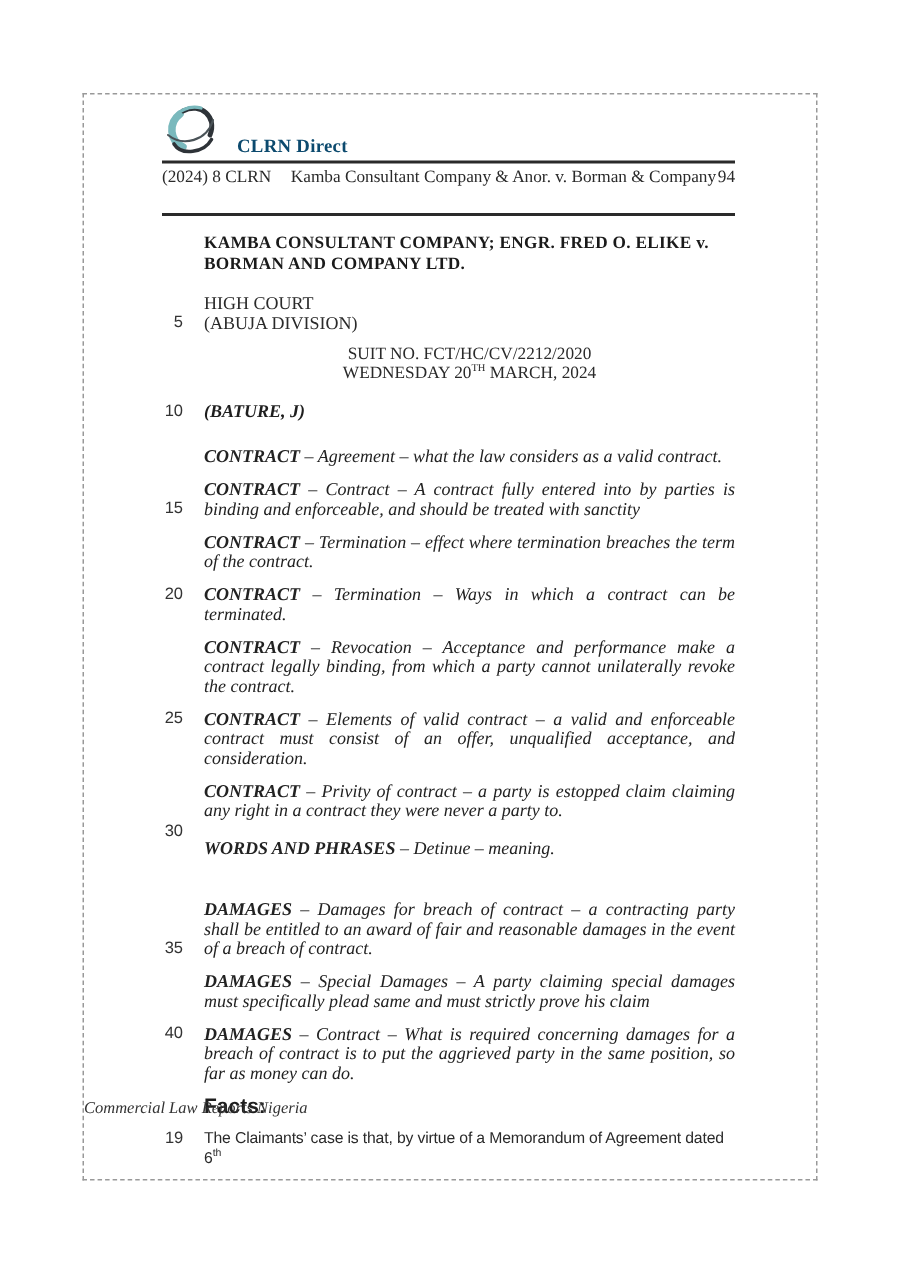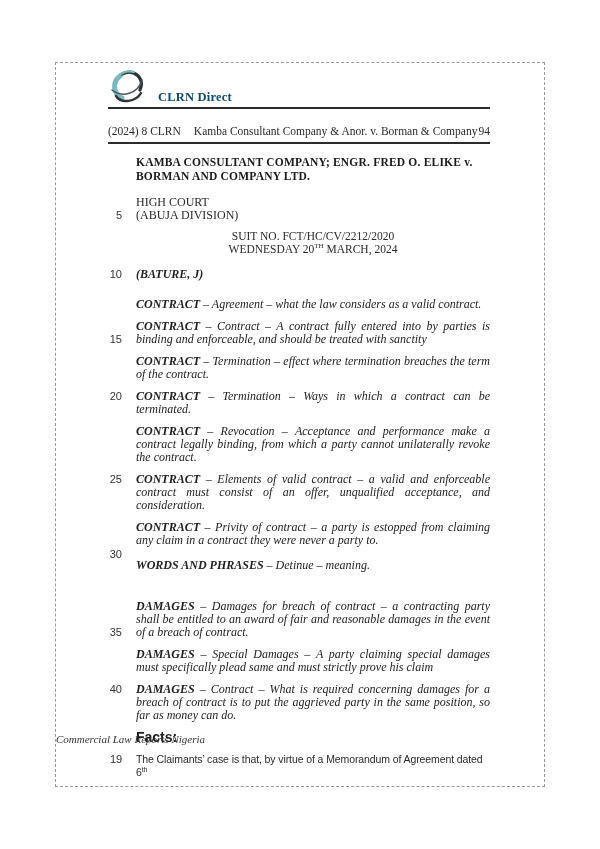--- a/index.html
+++ b/index.html
@@ -15,21 +15,21 @@
   
   .logo{position:absolute;left:52px;top:5px;}
   .brand{
     position:absolute;left:102px;top:27px;
     font-weight:bold;font-size:12.5px;color:#0c4a6e;letter-spacing:.2px;
   }
   .rule{position:absolute;left:52px;width:382px;height:2px;background:#2a2a2a;}
   .rule-1{top:44px;}
   .rule-2{top:79px;height:1.5px;}
   .citation{
-    position:absolute;left:52px;top:62px;width:382px;display:flex;
+    position:absolute;left:52px;top:49px;width:382px;display:flex;
     font-size:11.5px;line-height:13px;color:#2a2a2a;white-space:nowrap;
   }
   .citation .case{margin-left:13px;overflow:hidden;}
   .citation .pgno{margin-left:auto;padding-left:0;}
   
   .bodycol{position:absolute;left:80px;top:93px;width:354px;}
   .ln{
     position:absolute;left:-48px;width:34px;text-align:right;
     font-family:"Liberation Sans", sans-serif;font-style:normal;font-weight:normal;
     font-size:11px;color:#333;top:0;
@@ -142,21 +142,21 @@
 
     <p class="cw">
       <span class="ln">25</span>
       <span class="kw">CONTRACT</span>
       <span>– Elements of valid contract – a valid and enforceable contract must consist of an offer, unqualified acceptance, and consideration.</span>
     </p>
 
     <p class="cw gap-md">
       <span class="ln" style="top:27px">30</span>
       <span class="kw">CONTRACT</span>
-      <span>– Privity of contract – a party is estopped from claiming any claim in a contract they were never a party to.</span>
+      <span>– Privity of contract – a party is estopped claim claiming any right in a contract they were never a party to.</span>
     </p>
 
     <p class="cw gap-lg">
       <span class="kw">WORDS AND PHRASES</span>
       <span>– Detinue – meaning.</span>
     </p>
 
     <p class="cw">
       <span class="ln" style="top:26px">35</span>
       <span class="kw">DAMAGES</span>

